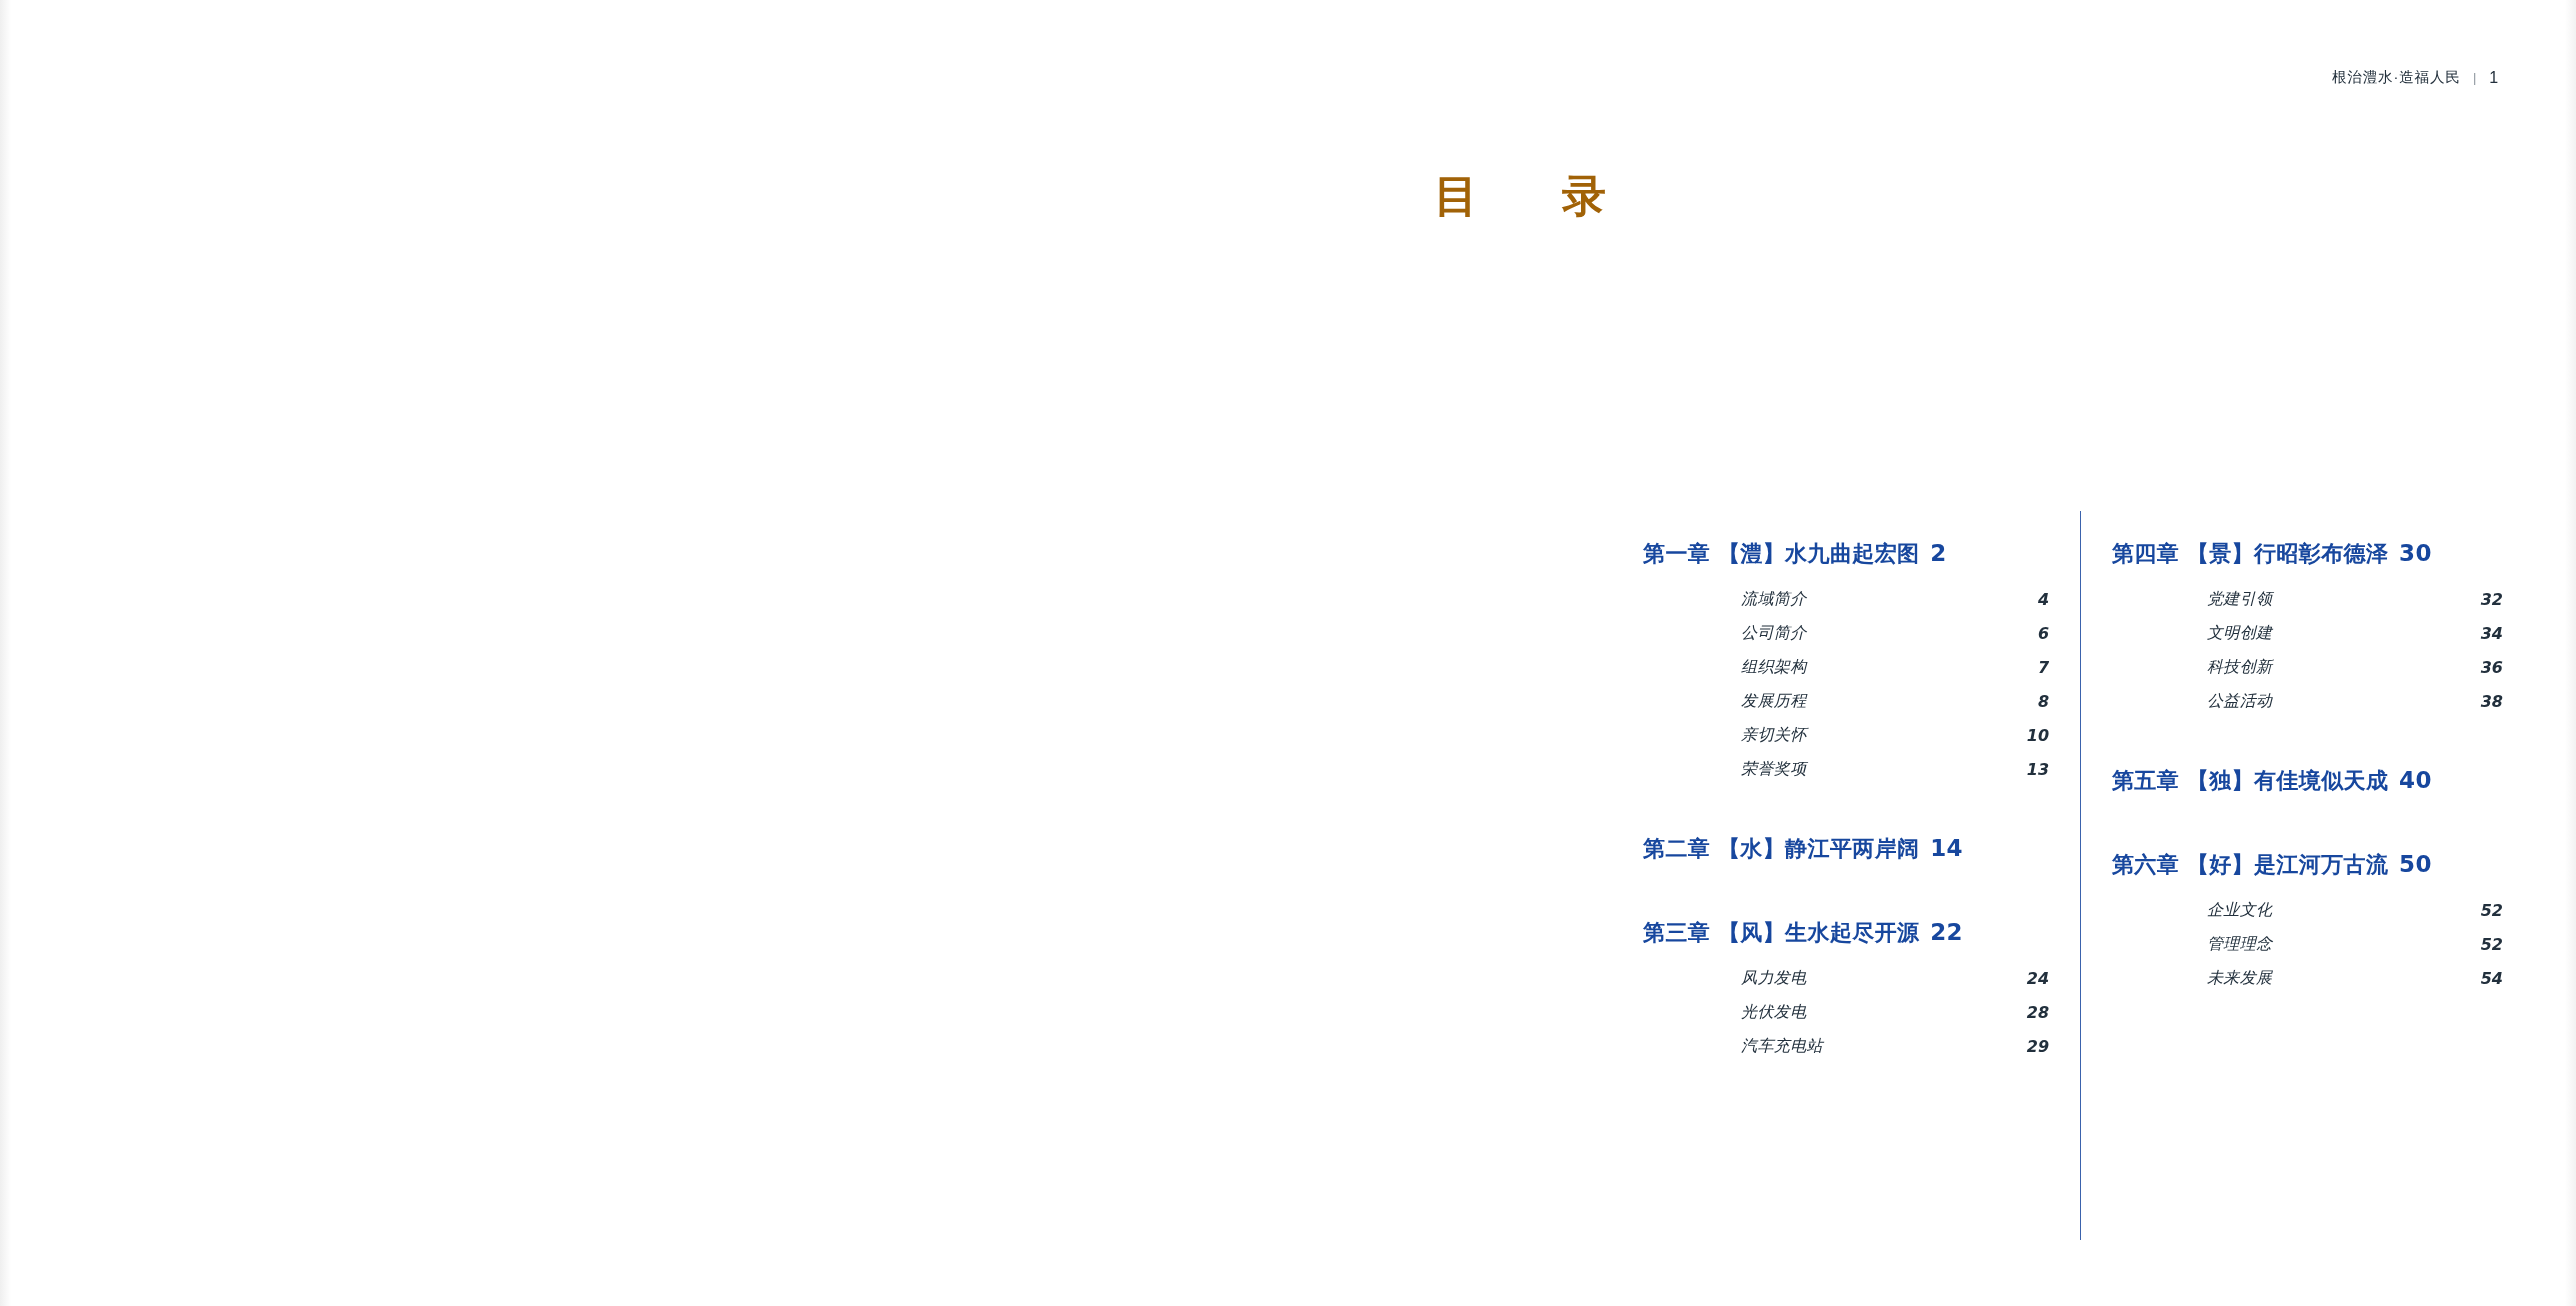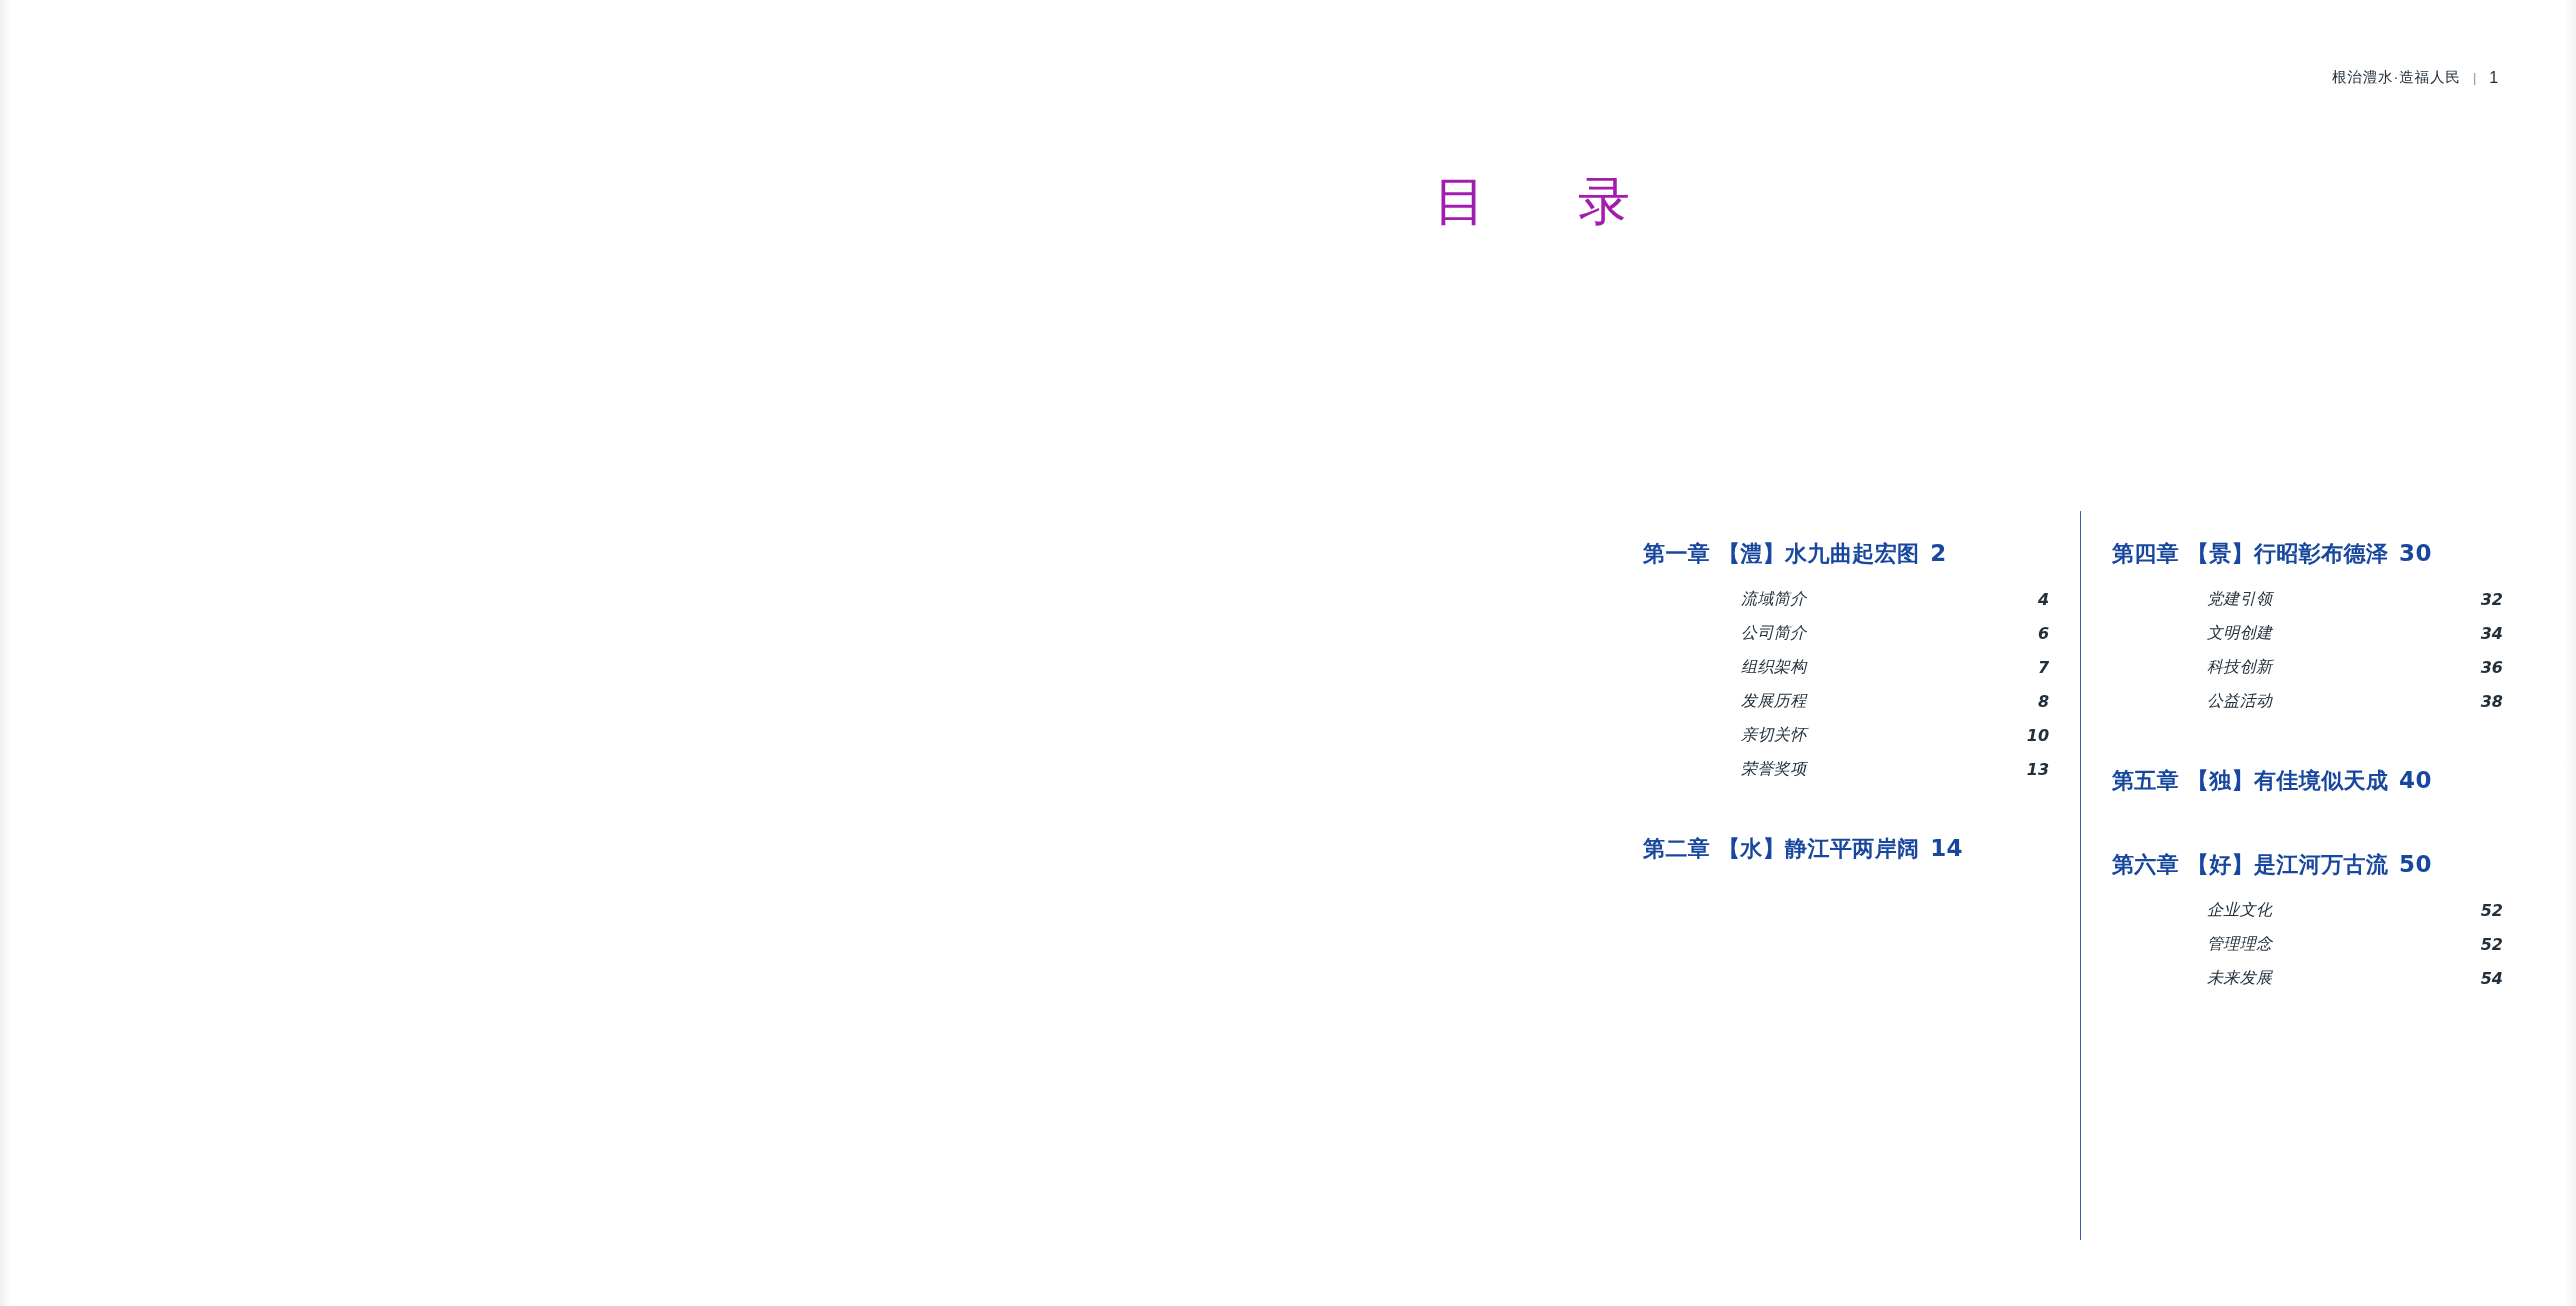--- a/index.html
+++ b/index.html
@@ -51,23 +51,23 @@
   }
   .header .pageno {
     font-size: 16px;
     color: #23303c;
   }
 
   .toc-title {
     position: absolute;
     left: 1434px;
     top: 167px;
-    font-size: 52px;
-    font-weight: normal;
-    color: #a21caf;
+    font-size: 44px;
+    font-weight: bold;
+    color: #a16207;
     letter-spacing: 20px;
     font-family: "DejaVu Sans", sans-serif;
   }
 
   .columns {
     position: absolute;
     left: 1643px;
     top: 503px;
     width: 860px;
     display: flex;
@@ -201,20 +201,41 @@
       </div>
 
       <div class="chapter">
         <div class="chapter-head">
           <span class="ch-num">第二章</span>
           <span class="ch-title">【水】静江平两岸阔</span>
           <span class="ch-page">14</span>
         </div>
       </div>
 
+      <div class="chapter">
+        <div class="chapter-head">
+          <span class="ch-num">第三章</span>
+          <span class="ch-title">【风】生水起尽开源</span>
+          <span class="ch-page">22</span>
+        </div>
+        <div class="entries">
+          <div class="entry">
+            <span class="e-label spaced">风力发电</span>
+            <span class="e-page">24</span>
+          </div>
+          <div class="entry">
+            <span class="e-label spaced">光伏发电</span>
+            <span class="e-page">28</span>
+          </div>
+          <div class="entry">
+            <span class="e-label">汽车充电站</span>
+            <span class="e-page">29</span>
+          </div>
+        </div>
+      </div>
 
     </div>
 
     <div class="col-divider"></div>
 
     <div class="col col-right">
 
       <div class="chapter">
         <div class="chapter-head">
           <span class="ch-num">第四章</span>

